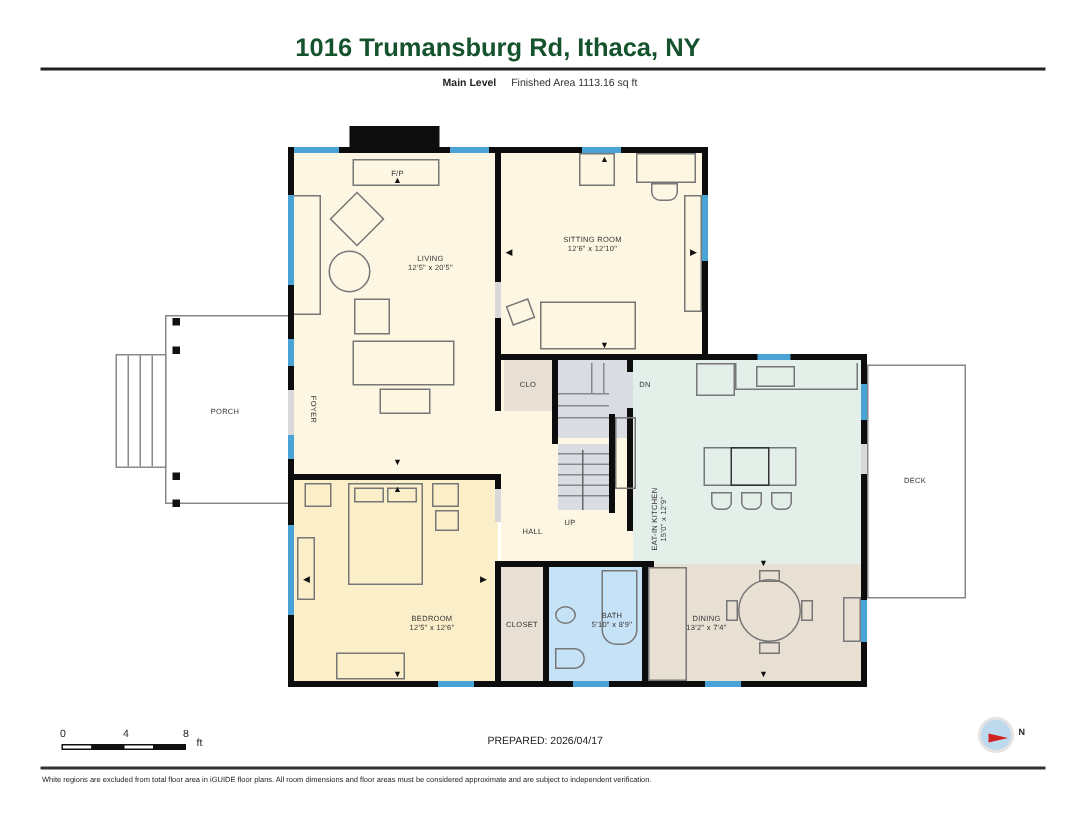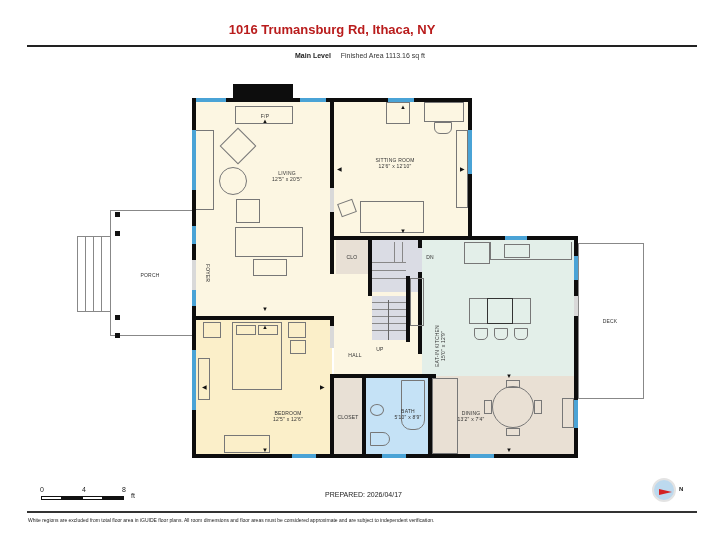--- a/index.html
+++ b/index.html
@@ -1,19 +1,19 @@
 <!DOCTYPE html>
 <html><head>
 <meta charset="utf-8">
 <style>
   * { box-sizing: border-box; margin: 0; padding: 0; }
   html, body { width: 720px; height: 556px; background: #ffffff; overflow: hidden; }
   body { position: relative; font-family: "Liberation Sans", sans-serif; color: #111; }
 
-  .title { position: absolute; left: 0; top: 22px; width: 664px; text-align: center; font-size: 13px; font-weight: bold; color: #b91c1c; }
+  .title { position: absolute; left: 0; top: 22px; width: 664px; text-align: center; font-size: 17px; font-weight: bold; color: #14532d; }
   .title-rule { position: absolute; left: 27px; top: 45px; width: 670px; height: 2px; background: #222; }
   .subtitle { position: absolute; left: 0; top: 52px; width: 720px; text-align: center; font-size: 7px; color: #333; }
   .subtitle .lvl { font-weight: bold; margin-right: 8px; color: #222; }
 
   .abs { position: absolute; }
   .wall { position: absolute; background: #0d0d0d; }
   .win { position: absolute; background: #4aa3d6; }
   .door-gap { position: absolute; background: #d9d9d9; }
 
   .room-label { position: absolute; text-align: center; font-size: 5px; color: #333; line-height: 6px; letter-spacing: 0.2px; }

